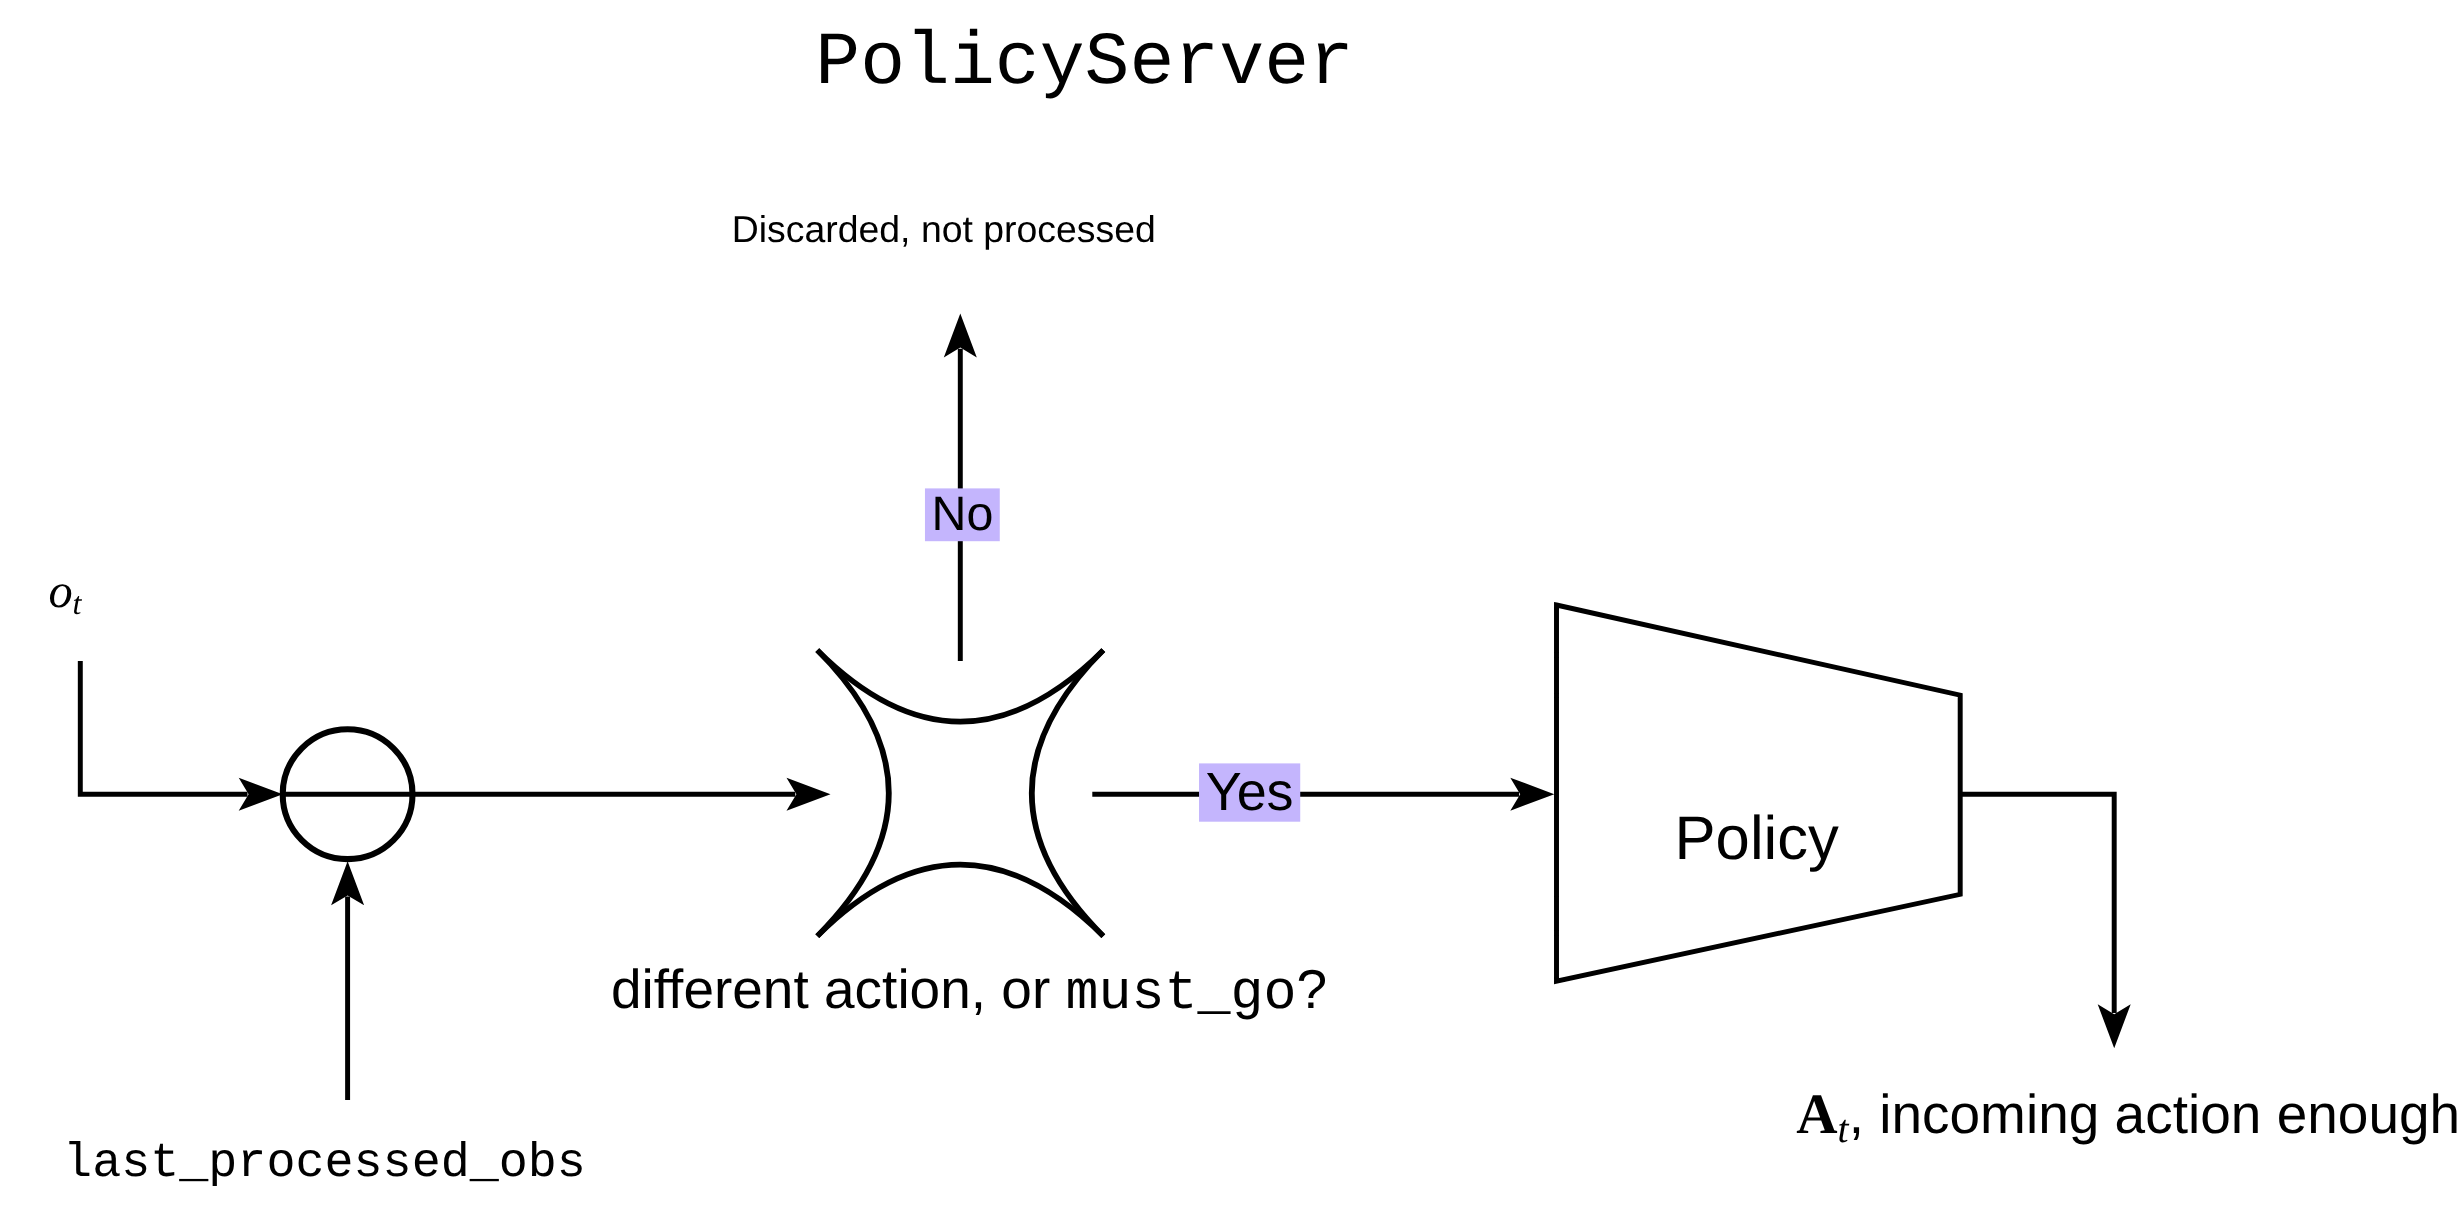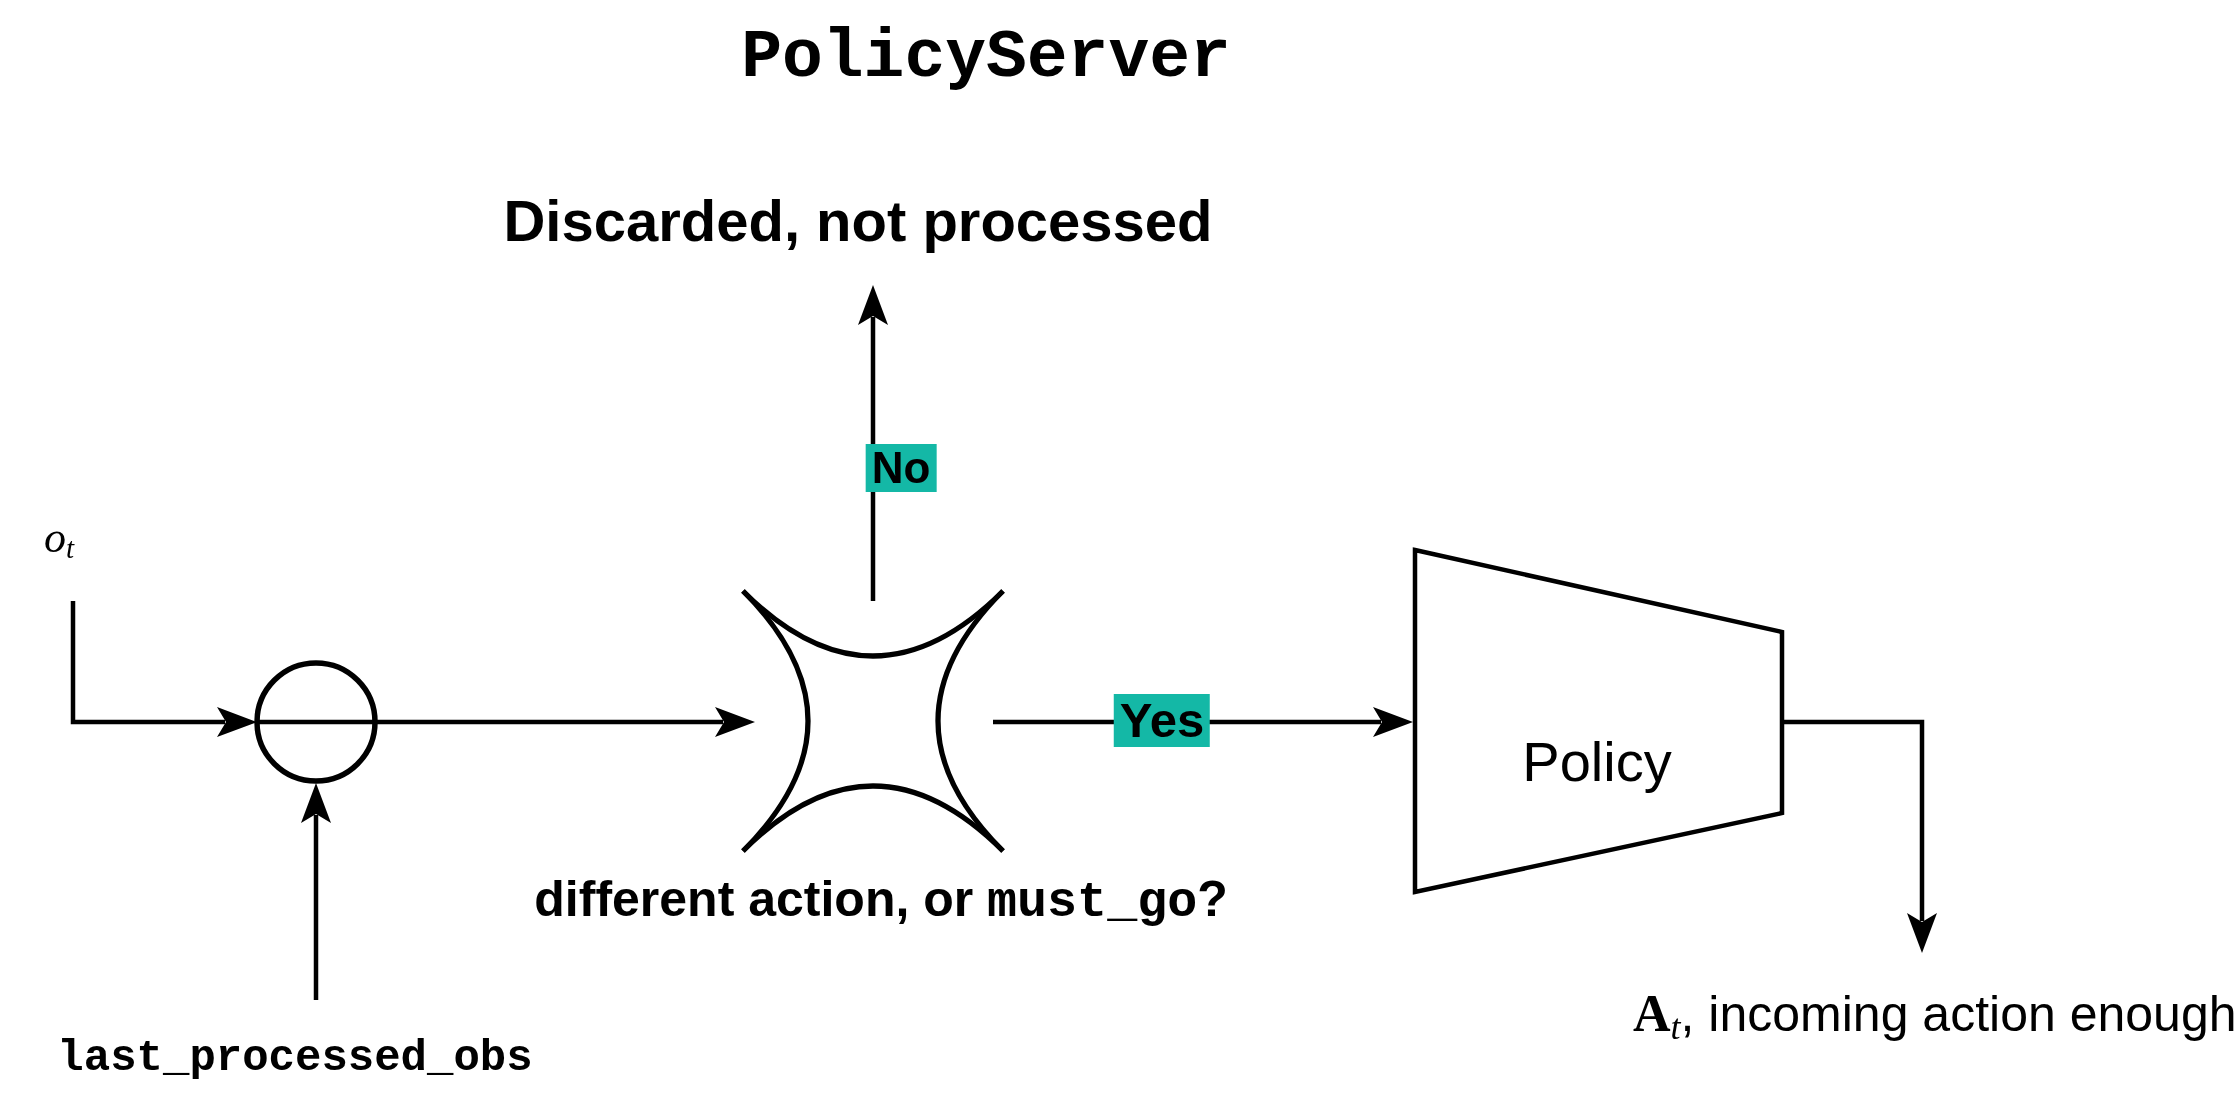--- a/index.html
+++ b/index.html
@@ -21,25 +21,25 @@
   }
   .label {
     position: absolute;
     line-height: 1;
     white-space: nowrap;
     color: #000000;
   }
   .sans  { font-family: "Liberation Sans", sans-serif; }
   .mono  { font-family: "Liberation Mono", monospace; }
   .serif { font-family: "Liberation Serif", serif; }
-  .cx    { transform: translateX(-50%); font-weight: bold; }
-  .onwire { background: #14b8a6; padding: 2px 6px; margin-left: 26px; }
+  .cx    { transform: translateX(-50%); }
+  .onwire { background: #c4b5fd; padding: 2px 6px; }
 
   .title        { left: 986px;  top: 24px;   font-size: 68px; }
-  .discarded    { left: 858px;  top: 192px;  font-size: 58px; }
+  .discarded    { left: 858px;  top: 192px;  font-size: 34px; }
   .no-label     { left: 875px;  top: 444px;  font-size: 44px; }
   .yes-label    { left: 1136px; top: 694px;  font-size: 49px; }
   .condition    { left: 881px;  top: 874px;  font-size: 50px; }
   .lp-label     { left: 295px;  top: 1036px; font-size: 44px; }
   .obs-label    { left: 44px;   top: 516px;  font-size: 44px; font-style: italic; }
   .policy-label { left: 1597px; top: 764px;  font-size: 56px; transform: translate(-50%, -54%); }
   .chunk-label  { left: 1633px; top: 988px;  font-size: 50px; }
 
   .sub {
     font-size: 0.66em;

